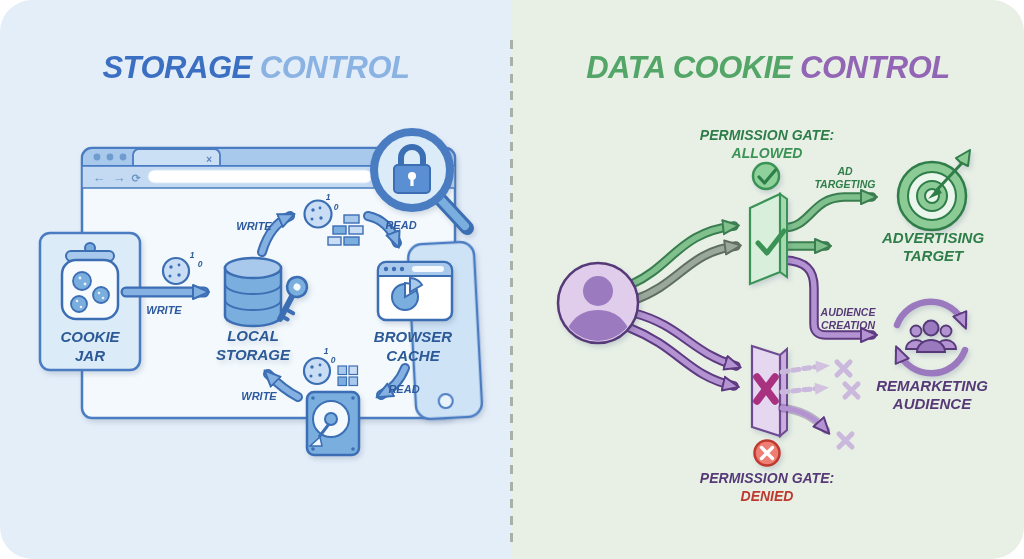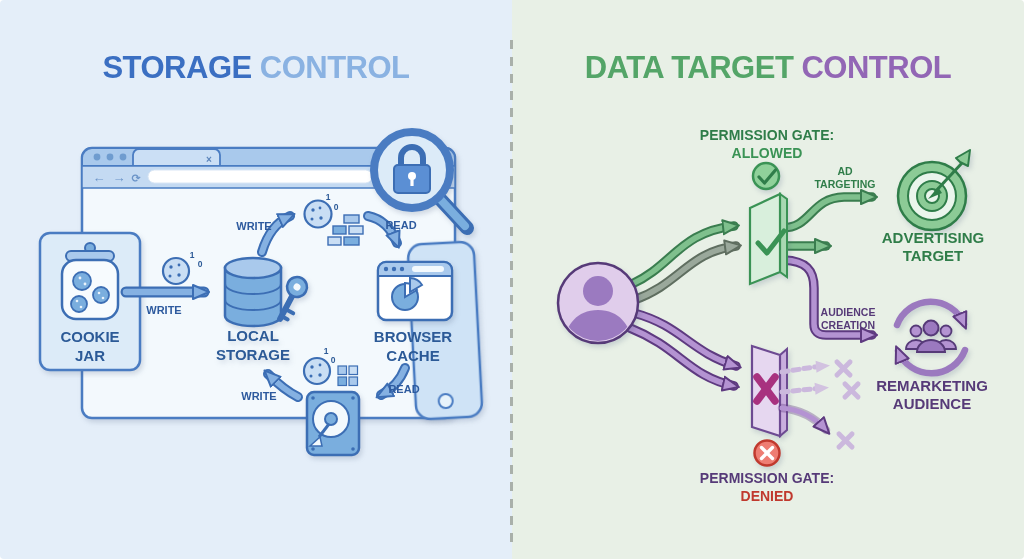--- a/index.html
+++ b/index.html
@@ -1,18 +1,18 @@
 <!DOCTYPE html>
 <html><head>
 <meta charset="utf-8">
 <style>
   html,body{margin:0;padding:0;background:#ffffff;}
   .stage{position:relative;width:1024px;height:559px;background:#ffffff;overflow:hidden;
          font-family:"Liberation Sans",sans-serif;}
-  .canvas{position:absolute;inset:0;border-radius:4px;overflow:hidden;}
+  .canvas{position:absolute;inset:0;border-radius:32px;overflow:hidden;font-style:italic;}
   .half{position:absolute;top:0;width:512px;height:559px;}
   .half-left{left:0;background:#e4eef9;}
   .half-right{left:512px;background:#e8f0e6;}
   .divider{position:absolute;left:510px;top:40px;width:3px;height:502px;
            background:repeating-linear-gradient(to bottom,#a9b0aa 0 9px,transparent 9px 17px);}
   .title{position:absolute;top:50px;width:512px;text-align:center;
          font-weight:bold;font-size:31px;letter-spacing:-0.5px;white-space:nowrap;}
   .title-left{left:0;}
   .title-right{left:512px;}
   .t-blue-1{color:#3b6fc2;} .t-blue-2{color:#8ab2e2;}
@@ -38,21 +38,21 @@
 <body>
 
 <div class="stage">
 <div class="canvas">
 
   <div class="half half-left"></div>
   <div class="half half-right"></div>
 
   <div class="title title-left"><span class="t-blue-1">STORAGE</span> <span class="t-blue-2">CONTROL</span></div>
 
-  <div class="title title-right"><span class="t-green-1">DATA TARGET</span> <span class="t-purple-1">CONTROL</span></div>
+  <div class="title title-right"><span class="t-green-1">DATA COOKIE</span> <span class="t-purple-1">CONTROL</span></div>
 
   <svg width="512" height="559" viewBox="0 0 512 559" style="left:0">
     <defs>
       <marker id="mb" markerUnits="userSpaceOnUse" markerWidth="20" markerHeight="20" refX="12" refY="10" orient="auto">
         <path d="M1,3 L17,10 L1,17 Z" fill="#85b1e2" stroke="#3c6eb4" stroke-width="2" stroke-linejoin="round"></path>
       </marker>
     </defs>
 
     <g class="sh">
       <rect x="82" y="148" width="373" height="270" rx="10" fill="#f3f9fd" stroke="#4a7cc2" stroke-width="2.5"></rect>

